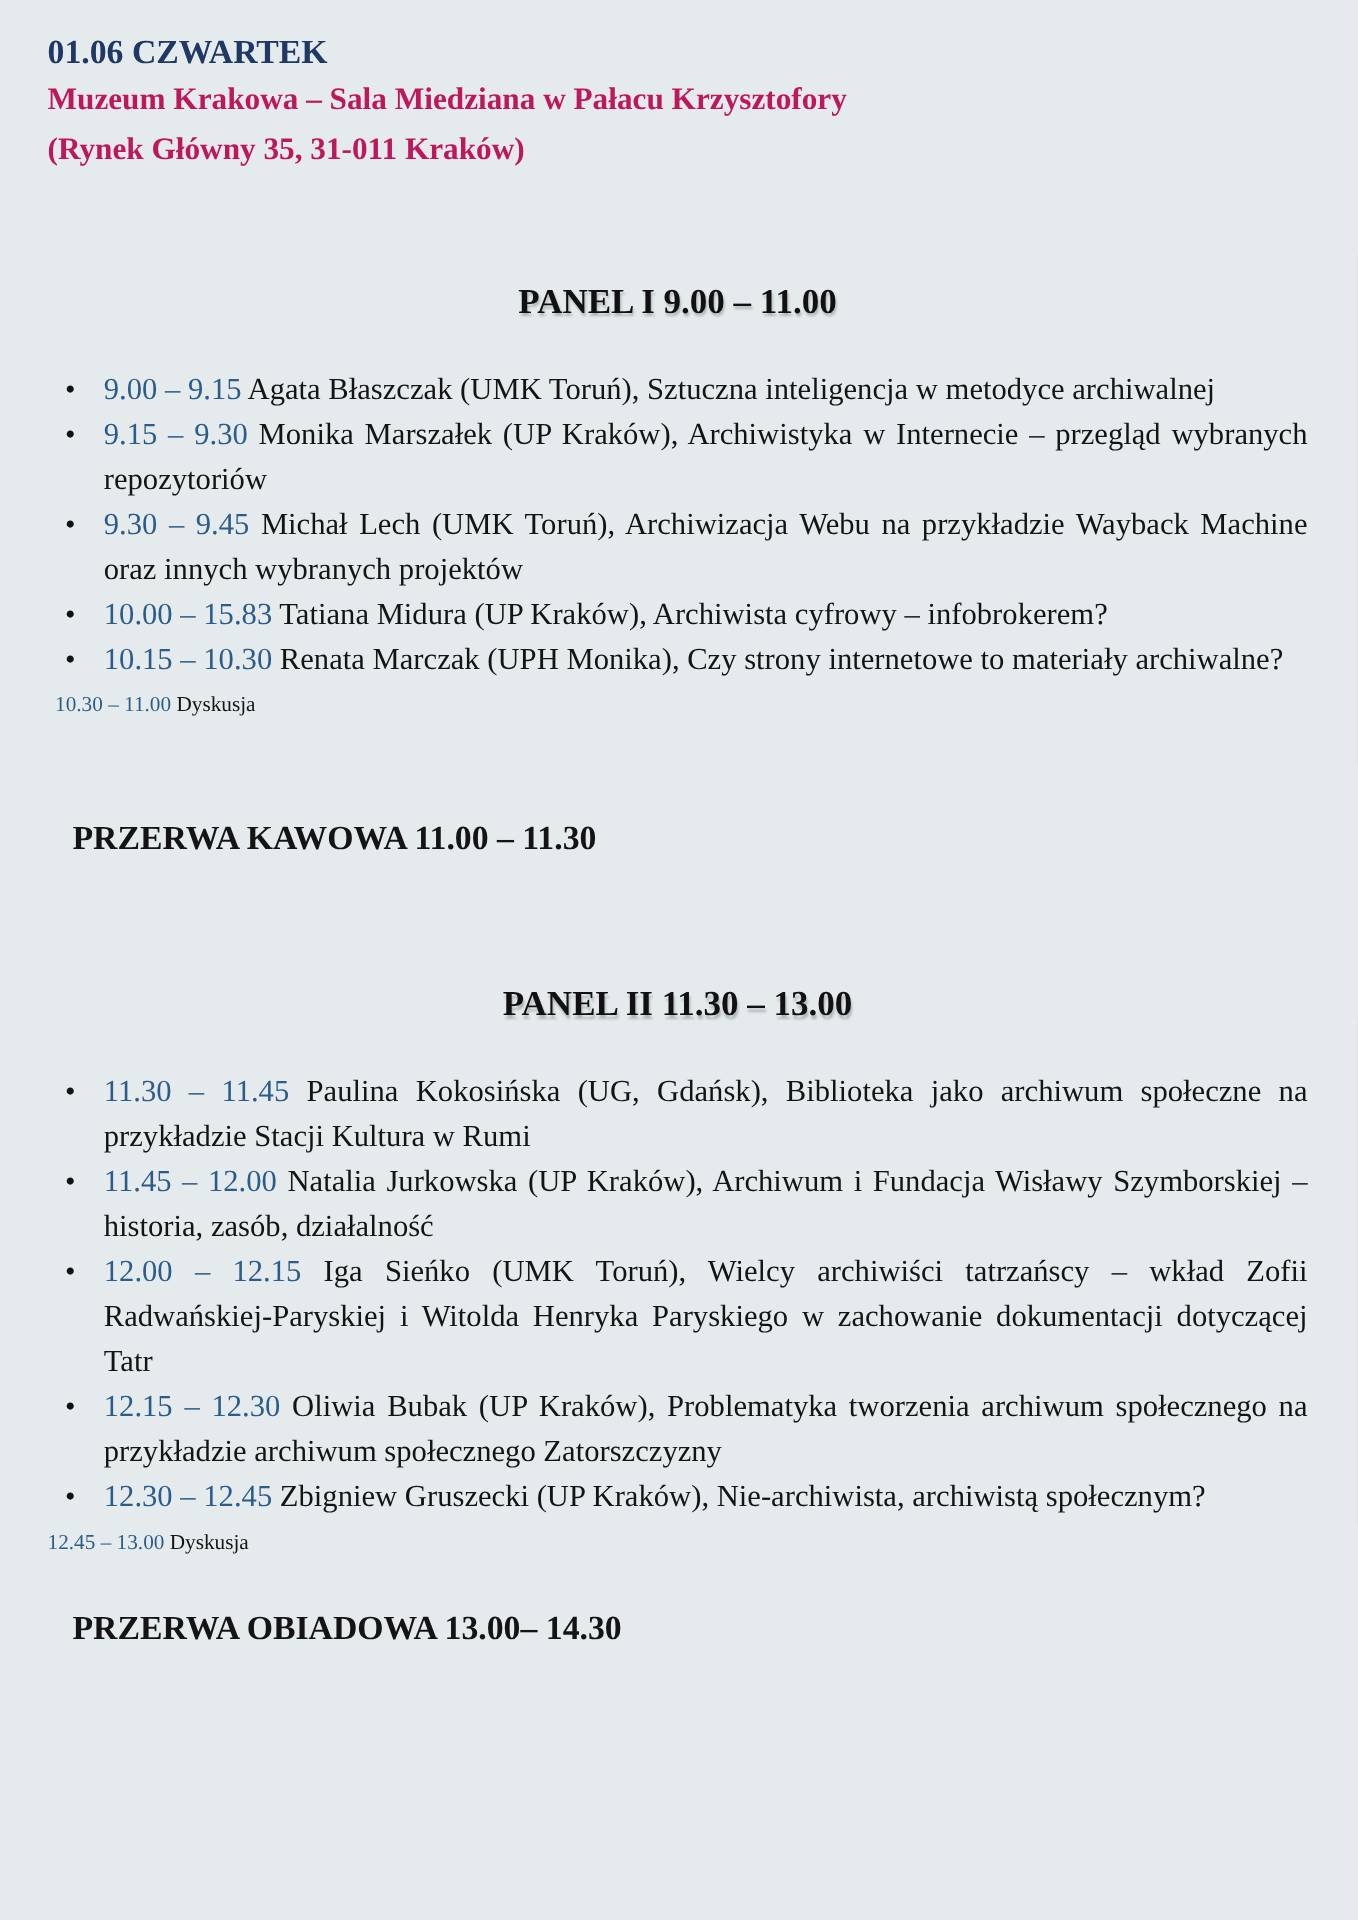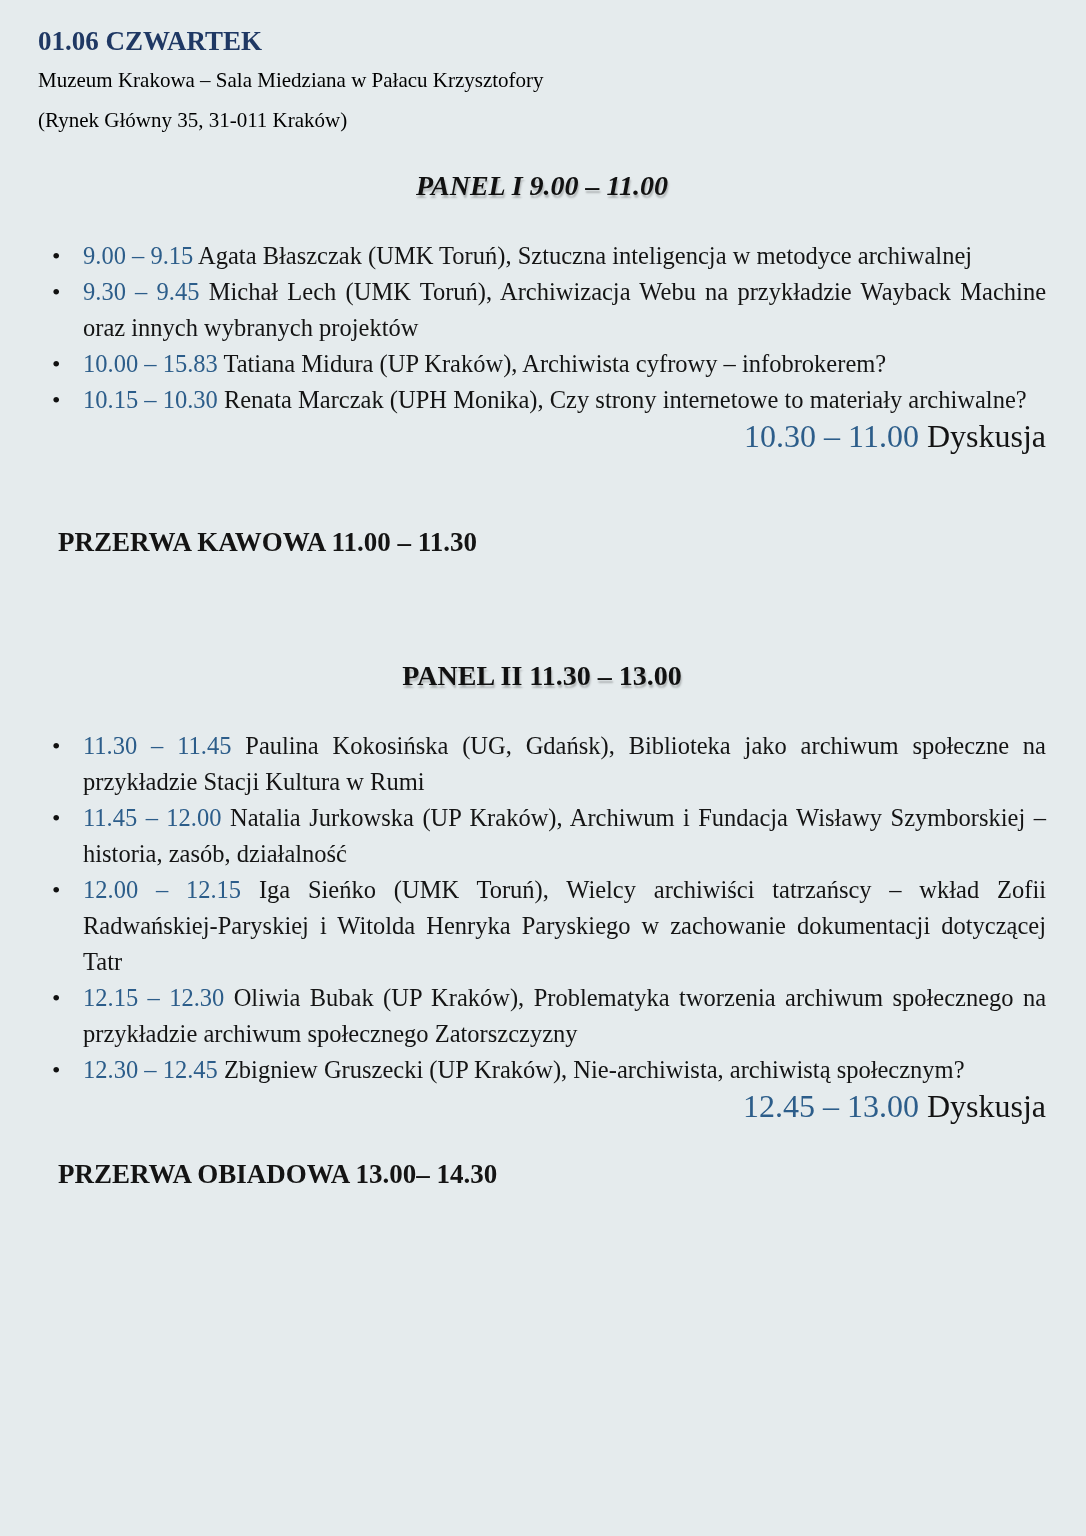--- a/index.html
+++ b/index.html
@@ -14,34 +14,34 @@
     overflow: hidden;
     position: relative;
   }
   .date {
     font-size: 27px;
     font-weight: bold;
     color: #1f3864;
     line-height: 38px;
   }
   .venue, .address {
-    font-size: 21px;
-    font-weight: normal;
-    color: #000000;
+    font-size: 25px;
+    font-weight: bold;
+    color: #be185d;
     line-height: 40px;
   }
   .panel-title {
     text-align: center;
     font-size: 28px;
     font-weight: bold;
     line-height: 36px;
     color: #111;
     text-shadow: 1px 3px 2px rgba(40,40,40,0.28);
   }
-  .panel-title.first { margin-top: 28px; font-style: italic; }
+  .panel-title.first { margin-top: 84px; }
   .panel-title.second { margin-top: 98px; }
   ul.schedule {
     list-style: none;
     margin-top: 34px;
     font-size: 24.5px;
     line-height: 36px;
   }
   ul.schedule li {
     position: relative;
     padding-left: 45px;
@@ -50,23 +50,22 @@
   ul.schedule li::before {
     content: "\2022";
     position: absolute;
     left: 14px;
     top: 0;
     color: #111;
     font-size: 24px;
   }
   .time { color: #2c5d8a; }
   .discussion {
-    font-size: 32px;
+    font-size: 17px;
     line-height: 36px;
-    text-align: right;
   }
   .discussion.indented { padding-left: 6px; }
   .break-line {
     font-size: 27px;
     font-weight: bold;
     line-height: 36px;
     color: #141414;
     margin-left: 20px;
   }
   .break-line.coffee { margin-top: 70px; }
@@ -80,20 +79,21 @@
   <header>
     <div class="date">01.06 CZWARTEK</div>
     <div class="venue">Muzeum Krakowa – Sala Miedziana w Pałacu Krzysztofory</div>
     <div class="address">(Rynek Główny 35, 31-011 Kraków)</div>
   </header>
 
   <h2 class="panel-title first">PANEL I 9.00 – 11.00</h2>
 
   <ul class="schedule">
     <li><span class="time">9.00 – 9.15</span> <span class="txt">Agata Błaszczak (UMK Toruń), Sztuczna inteligencja w metodyce archiwalnej</span></li>
+    <li><span class="time">9.15 – 9.30</span> <span class="txt">Monika Marszałek (UP Kraków), Archiwistyka w Internecie – przegląd wybranych repozytoriów</span></li>
     <li><span class="time">9.30 – 9.45</span> <span class="txt">Michał Lech (UMK Toruń), Archiwizacja Webu na przykładzie Wayback Machine oraz innych wybranych projektów</span></li>
     <li><span class="time">10.00 – 15.83</span> <span class="txt">Tatiana Midura (UP Kraków), Archiwista cyfrowy – infobrokerem?</span></li>
     <li><span class="time">10.15 – 10.30</span> <span class="txt">Renata Marczak (UPH Monika), Czy strony internetowe to materiały archiwalne?</span></li>
   </ul>
 
   <div class="discussion indented">
     <span class="time">10.30 – 11.00</span> <span class="txt">Dyskusja</span>
   </div>
 
   <div class="break-line coffee">PRZERWA KAWOWA 11.00 – 11.30</div>

